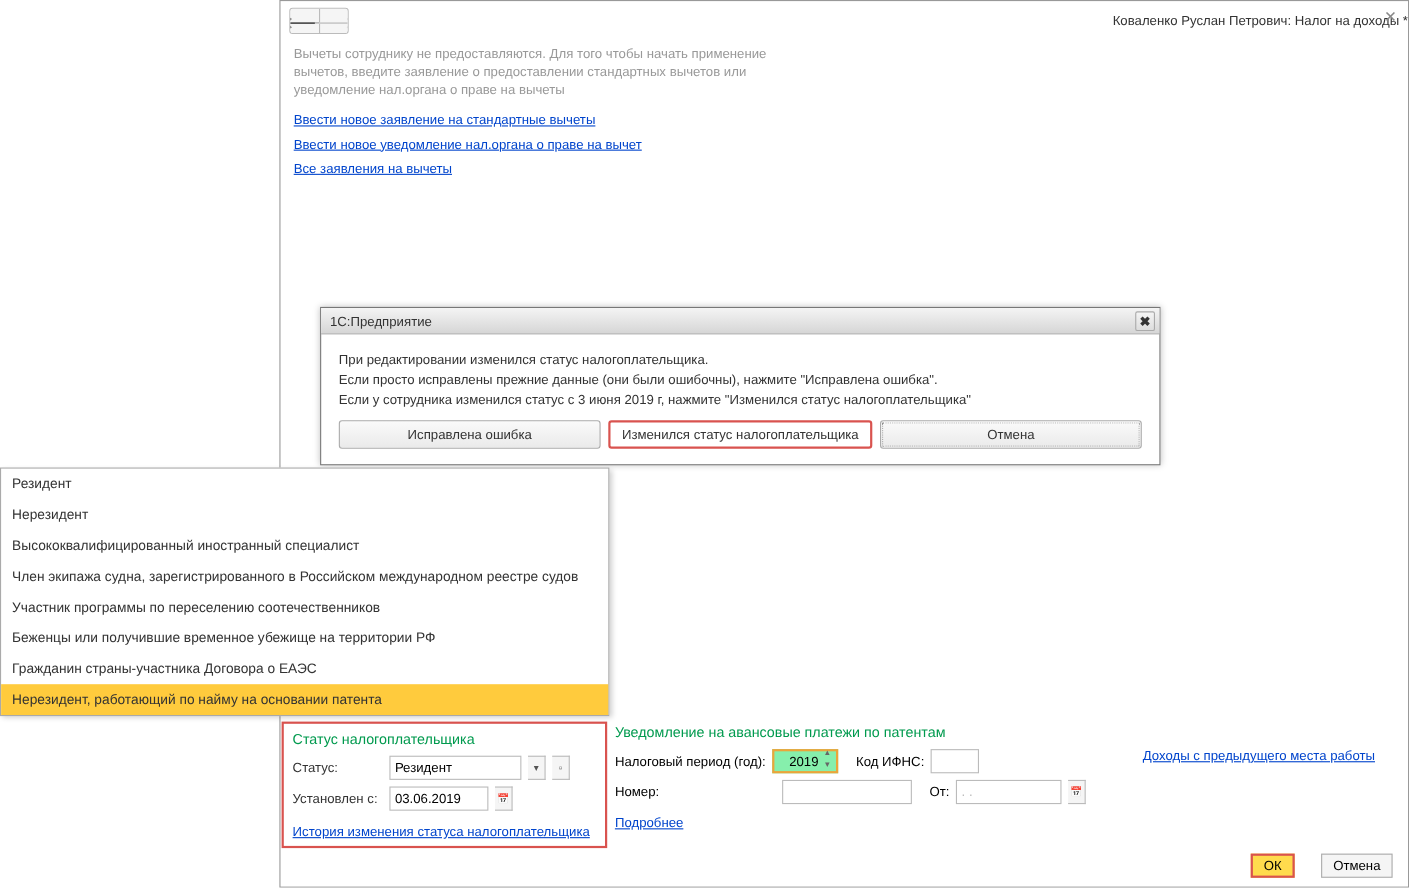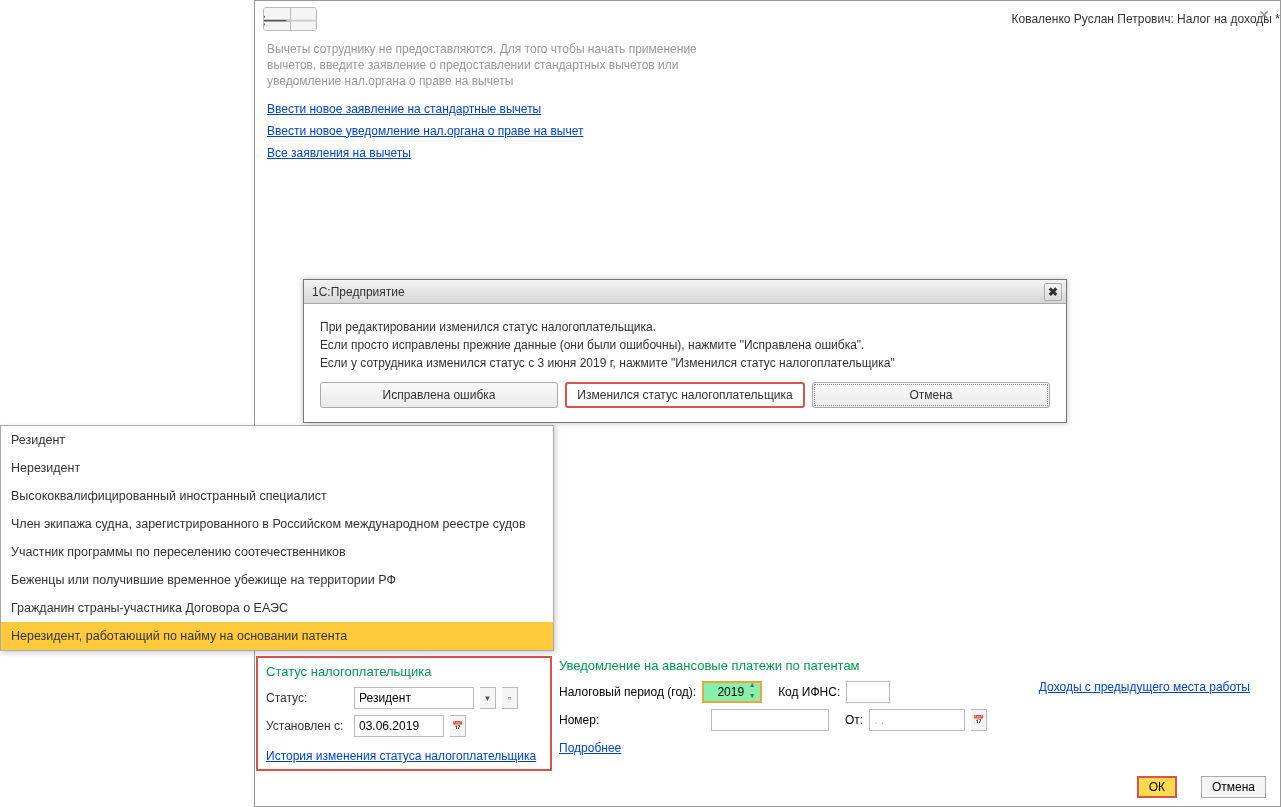--- a/index.html
+++ b/index.html
@@ -77,21 +77,21 @@
     color: #0044cc;
     text-decoration: underline;
     display: inline-block;
     margin: 4px 0;
     cursor: pointer;
   }
 
   
   .dialog {
     position: absolute;
-    left: 48px;
+    left: 36px;
     top: 278px;
     width: 764px;
     border: 1px solid #777;
     box-shadow: 0 0 6px rgba(0,0,0,0.25);
     background: #fff;
   }
   .dialog-titlebar {
     height: 24px;
     background: linear-gradient(#f4f4f4, #d6d6d6);
     border-bottom: 1px solid #aaa;

